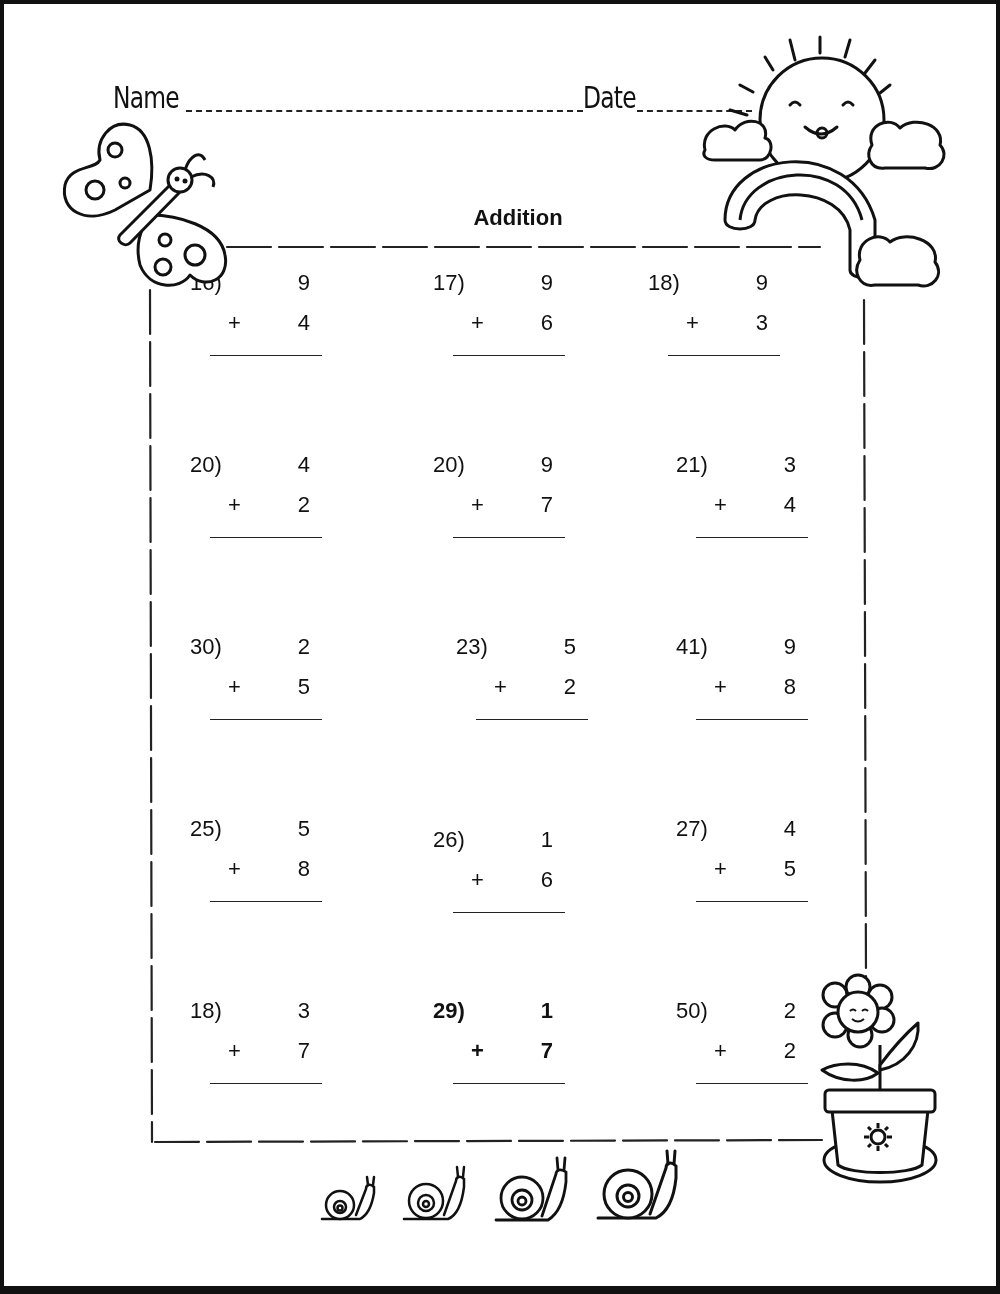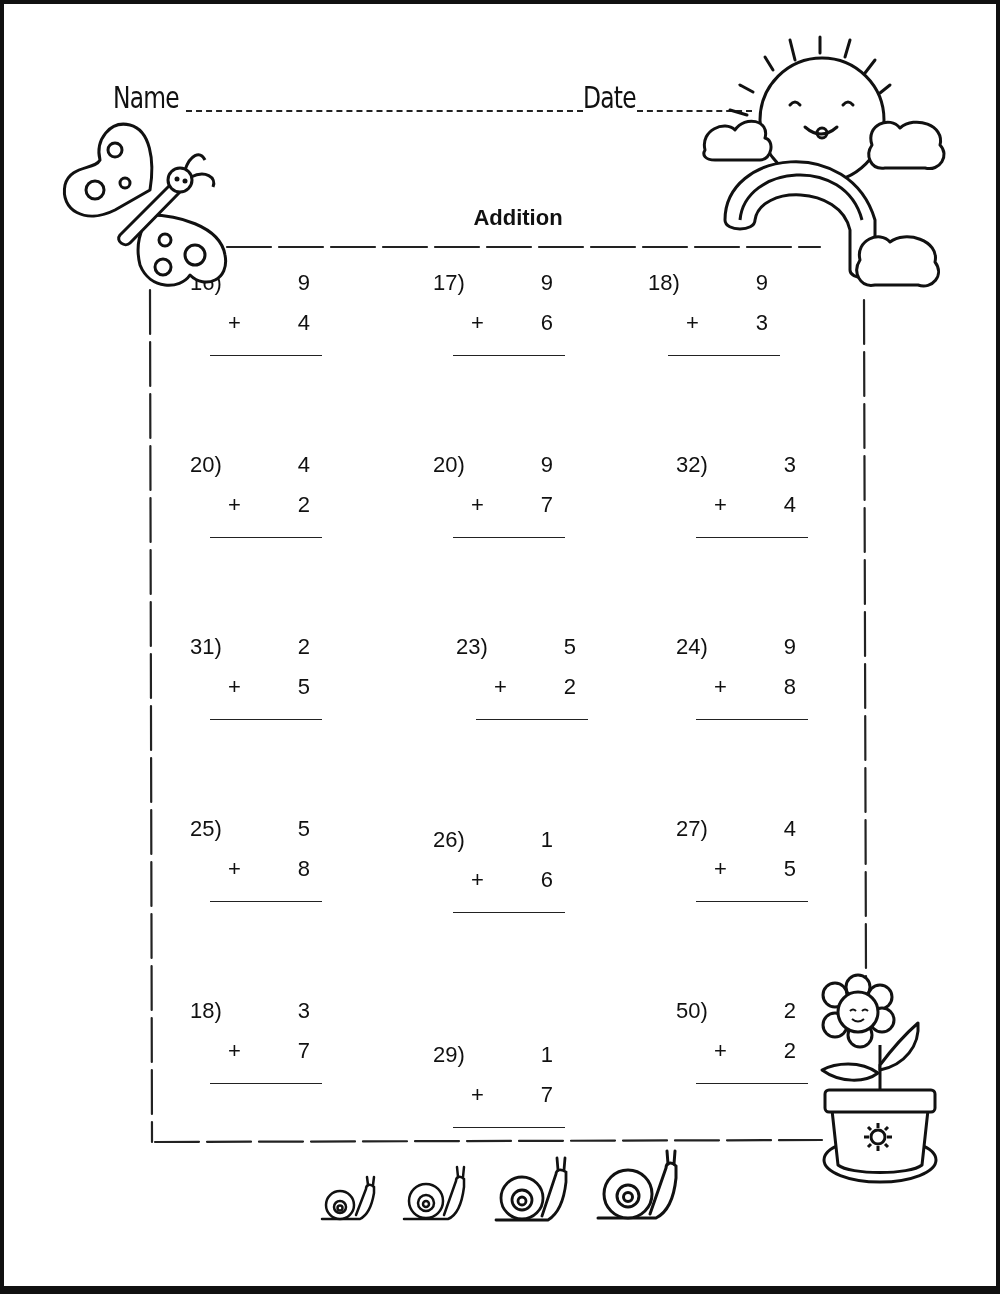--- a/index.html
+++ b/index.html
@@ -68,43 +68,43 @@
     <div class="ans"></div>
   </div>
   <div class="prob" style="left:433px;top:452px;text-decoration:underline;">
     <span class="num">20)</span>
     <span class="top">9</span>
     <span class="plus">+</span>
     <span class="bot">7</span>
     <div class="ans"></div>
   </div>
   <div class="prob" style="left:676px;top:452px;">
-    <span class="num">32)</span>
+    <span class="num">21)</span>
     <span class="top">3</span>
     <span class="plus">+</span>
     <span class="bot">4</span>
     <div class="ans"></div>
   </div>
 
   <div class="prob" style="left:190px;top:634px;">
-    <span class="num">31)</span>
+    <span class="num">30)</span>
     <span class="top">2</span>
     <span class="plus">+</span>
     <span class="bot">5</span>
     <div class="ans"></div>
   </div>
   <div class="prob" style="left:456px;top:634px;">
     <span class="num">23)</span>
     <span class="top">5</span>
     <span class="plus">+</span>
     <span class="bot">2</span>
     <div class="ans"></div>
   </div>
   <div class="prob" style="left:676px;top:634px;">
-    <span class="num">24)</span>
+    <span class="num">41)</span>
     <span class="top">9</span>
     <span class="plus">+</span>
     <span class="bot">8</span>
     <div class="ans"></div>
   </div>
 
   <div class="prob" style="left:190px;top:816px;">
     <span class="num">25)</span>
     <span class="top">5</span>
     <span class="plus">+</span>
@@ -126,21 +126,21 @@
     <div class="ans"></div>
   </div>
 
   <div class="prob" style="left:190px;top:998px;">
     <span class="num">18)</span>
     <span class="top">3</span>
     <span class="plus">+</span>
     <span class="bot">7</span>
     <div class="ans"></div>
   </div>
-  <div class="prob" style="left:433px;top:1042px;">
+  <div class="prob" style="left:433px;top:998px;font-weight:bold;">
     <span class="num">29)</span>
     <span class="top">1</span>
     <span class="plus">+</span>
     <span class="bot">7</span>
     <div class="ans"></div>
   </div>
   <div class="prob" style="left:676px;top:998px;">
     <span class="num">50)</span>
     <span class="top">2</span>
     <span class="plus">+</span>

